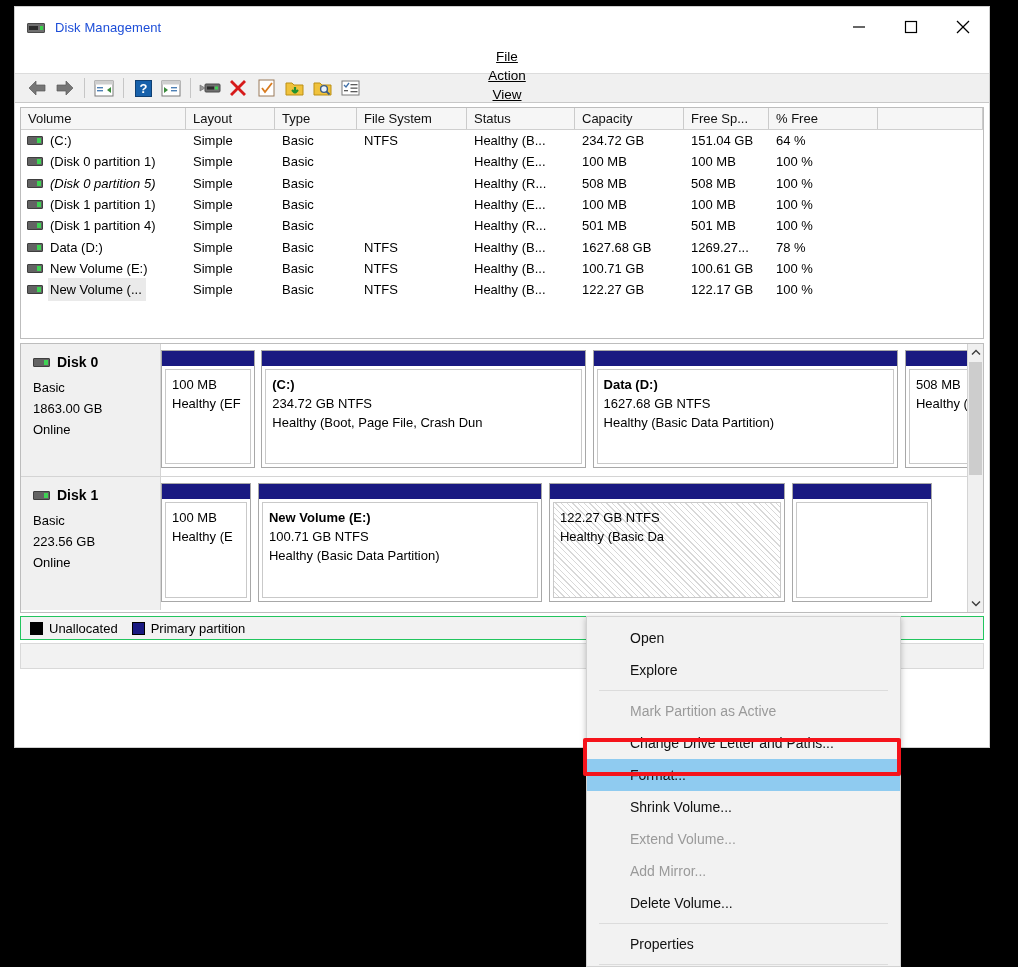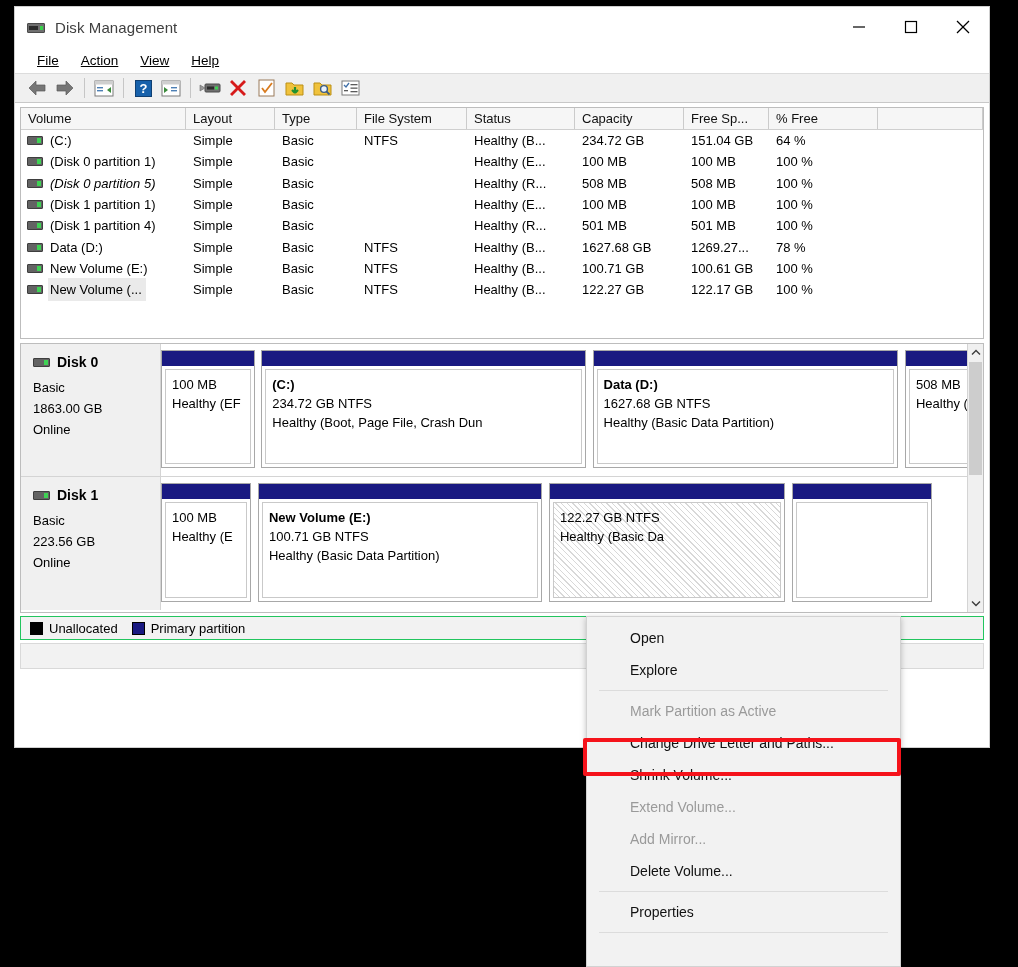--- a/index.html
+++ b/index.html
@@ -35,35 +35,35 @@
   }
   .title-icon .dslot {
     position: absolute; left: 3px; top: 9px; width: 9px; height: 4px;
     background: #2b2b2b;
   }
   .title-icon .dled {
     position: absolute; left: 14px; top: 9px; width: 3px; height: 4px;
     background: #39d24a;
   }
   .title-text {
-    font-size: 15px; color: #404040; letter-spacing: .1px;
+    font-size: 13px; color: #1d4ed8; letter-spacing: .1px;
   }
   .win-controls {
     position: absolute; right: 0; top: 0; height: 40px; display: flex;
   }
   .win-btn {
     width: 52px; height: 40px; display: flex; align-items: center; justify-content: center;
     background: #ffffff;
   }
   .win-btn svg { display: block; }
 
   
   .menubar {
     height: 26px; display: flex; align-items: center;
-    padding-left: 12px; background: #ffffff; gap: 0px;
+    padding-left: 12px; background: #ffffff; gap: 0px; flex-direction: column;
   }
   .menubar .mi {
     font-size: 13.5px; color: #000; padding: 2px 12px 2px 10px;
   }
   .menubar .mi u { text-decoration: underline; }
 
   
   .toolbar {
     height: 30px; background: #f0f0f0; border-top: 1px solid #dcdcdc;
     border-bottom: 1px solid #c8c8c8;
@@ -560,20 +560,21 @@
 
     <div class="status-strip"></div>
   </div>
 
   <div class="ctxmenu" id="ctxmenu">
       <div class="cmi">Open</div>
       <div class="cmi">Explore</div>
       <div class="cm-sep"></div>
       <div class="cmi disabled">Mark Partition as Active</div>
       <div class="cmi">Change Drive Letter and Paths...</div>
+      <div class="cmi highlight" style="background: rgb(143, 203, 240);">Format...</div>
       <div class="cmi">Shrink Volume...</div>
       <div class="cmi disabled">Extend Volume...</div>
       <div class="cmi disabled">Add Mirror...</div>
       <div class="cmi">Delete Volume...</div>
       <div class="cm-sep"></div>
       <div class="cmi">Properties</div>
       <div class="cm-sep"></div>
     </div>
 
   <div class="redbox" style="border-color: rgb(245, 19, 27);"></div>

